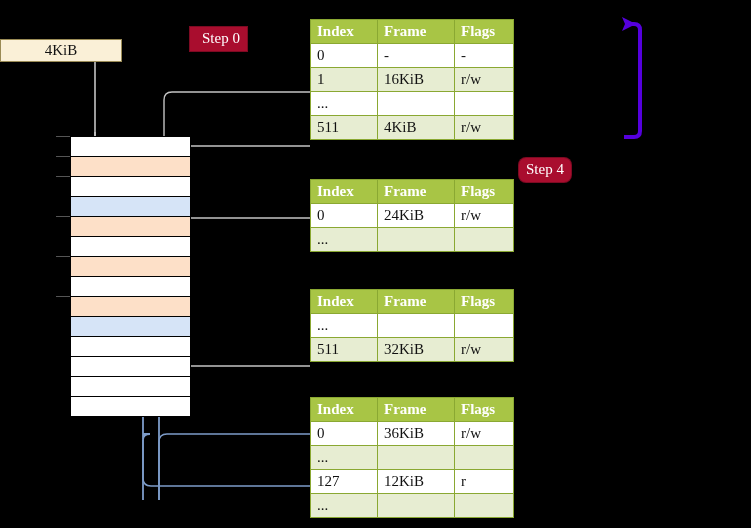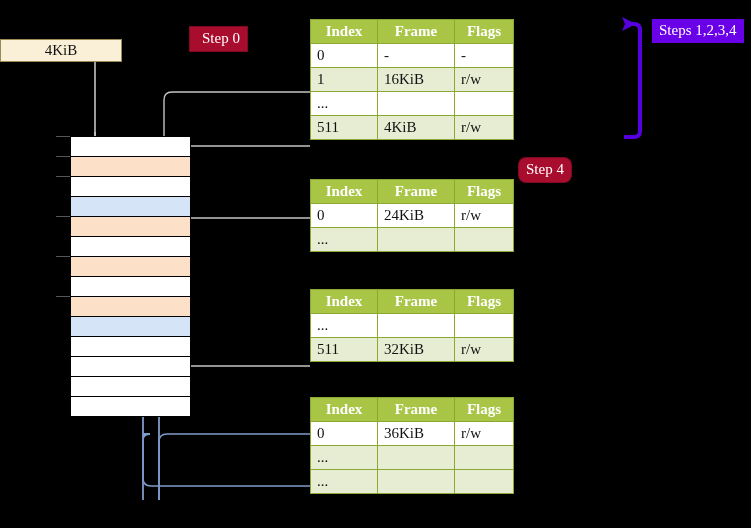--- a/index.html
+++ b/index.html
@@ -16,21 +16,21 @@
 
   
   .kib-box{position:absolute;background:#faf0d7;border:1px solid #9a8b55;
            color:#111;font-size:15px;display:flex;align-items:center;
            justify-content:center;}
 
   
   .ptable{position:absolute;border-collapse:collapse;background:#fff;
           border:1px solid #8aa832;font-size:15px;}
   .ptable th{background:#a8c545;color:#ffffff;font-weight:bold;
-             text-align:center;padding:3px 6px;border:1px solid #8aa832;
+             text-align:left;padding:3px 6px;border:1px solid #8aa832;
              font-size:15px;}
   .ptable td{padding:3px 6px;border:1px solid #8aa832;color:#111;
              height:14px;}
   .ptable tr.odd td{background:#ffffff;}
   .ptable tr.even td{background:#e7edd2;}
   .ptable td.hl{background:#fdf59a;}
   .col-i{width:54px;}
   .col-f{width:64px;}
   .col-g{width:46px;}
 
@@ -89,21 +89,20 @@
     <path d="M310,434 L167,434 Q159,434 159,442 L159,500" fill="none" stroke="#7d9cc9" stroke-width="1.4"></path>
 
     <path d="M310,486 L151,486 Q143,486 143,478 L143,440" fill="none" stroke="#7d9cc9" stroke-width="1.4"></path>
 
     <path d="M624,137 L634,137 Q640,137 640,131 L640,30 Q640,24 634,24 L629,24" fill="none" stroke="#5500dd" stroke-width="4" marker-end="url(#purpleArrow)"></path>
   </svg>
 
   <div class="kib-box" style="left:0px;top:39px;width:120px;height:21px;">4KiB</div>
 
   <div class="badge red" style="left:190px;top:27px;padding-left:12px;">Step 0</div>
-  <div class="badge blue" style="left:652px;top:19px;">Steps 1,2,3,4</div>
   <div class="badge red" style="left:519px;top:158px;border-radius:7px;">Step 4</div>
 
   <div class="memcol" id="memcol" style="left:70px;top:136px;width:121px;height:280px;">
       <div class="memrow white" style="top: 0px; width: 121px; height: 21px;"></div>
       <div class="tick" style="left: -14px; top: 0px; width: 14px;"></div>
       <div class="memrow orange" style="top: 20px; width: 121px; height: 21px;"></div>
       <div class="tick" style="left: -14px; top: 20px; width: 14px;"></div>
       <div class="memrow white" style="top: 40px; width: 121px; height: 21px;"></div>
       <div class="tick" style="left: -14px; top: 40px; width: 14px;"></div>
       <div class="memrow blue" style="top: 60px; width: 121px; height: 21px;"></div>
@@ -207,20 +206,25 @@
         <tr class="odd">
           <td class="col-i">0</td>
           <td class="col-f">36KiB</td>
           <td class="col-g">r/w</td>
         </tr>
         <tr class="even">
           <td class="col-i">...</td>
           <td class="col-f"></td>
           <td class="col-g"></td>
         </tr>
+        <tr class="odd">
+          <td class="col-i">127</td>
+          <td class="col-f">12KiB</td>
+          <td class="col-g">r</td>
+        </tr>
         <tr class="even">
           <td class="col-i">...</td>
           <td class="col-f"></td>
           <td class="col-g"></td>
         </tr>
       </tbody>
     </table>
 
 </div>
 

